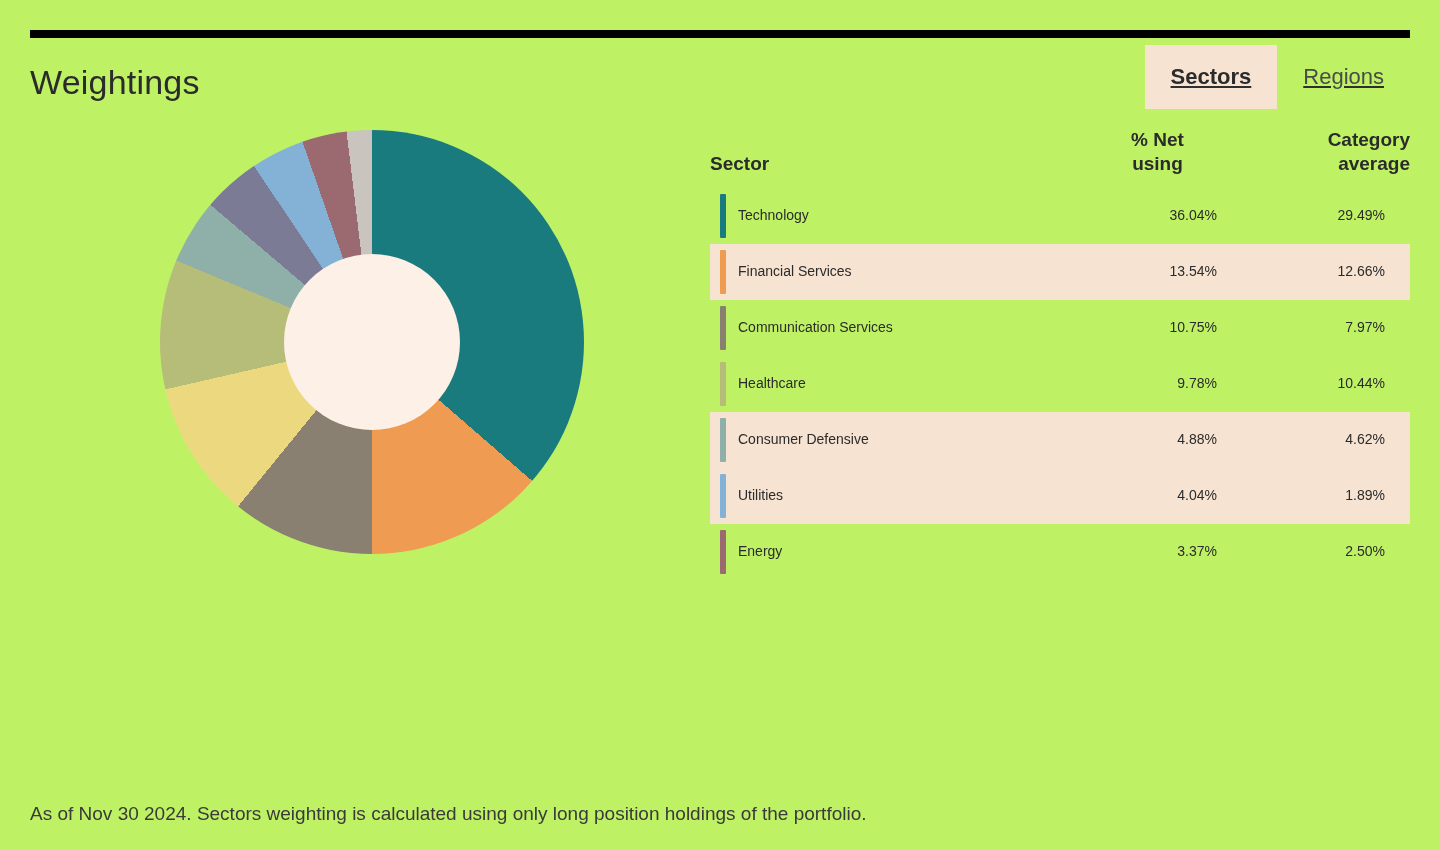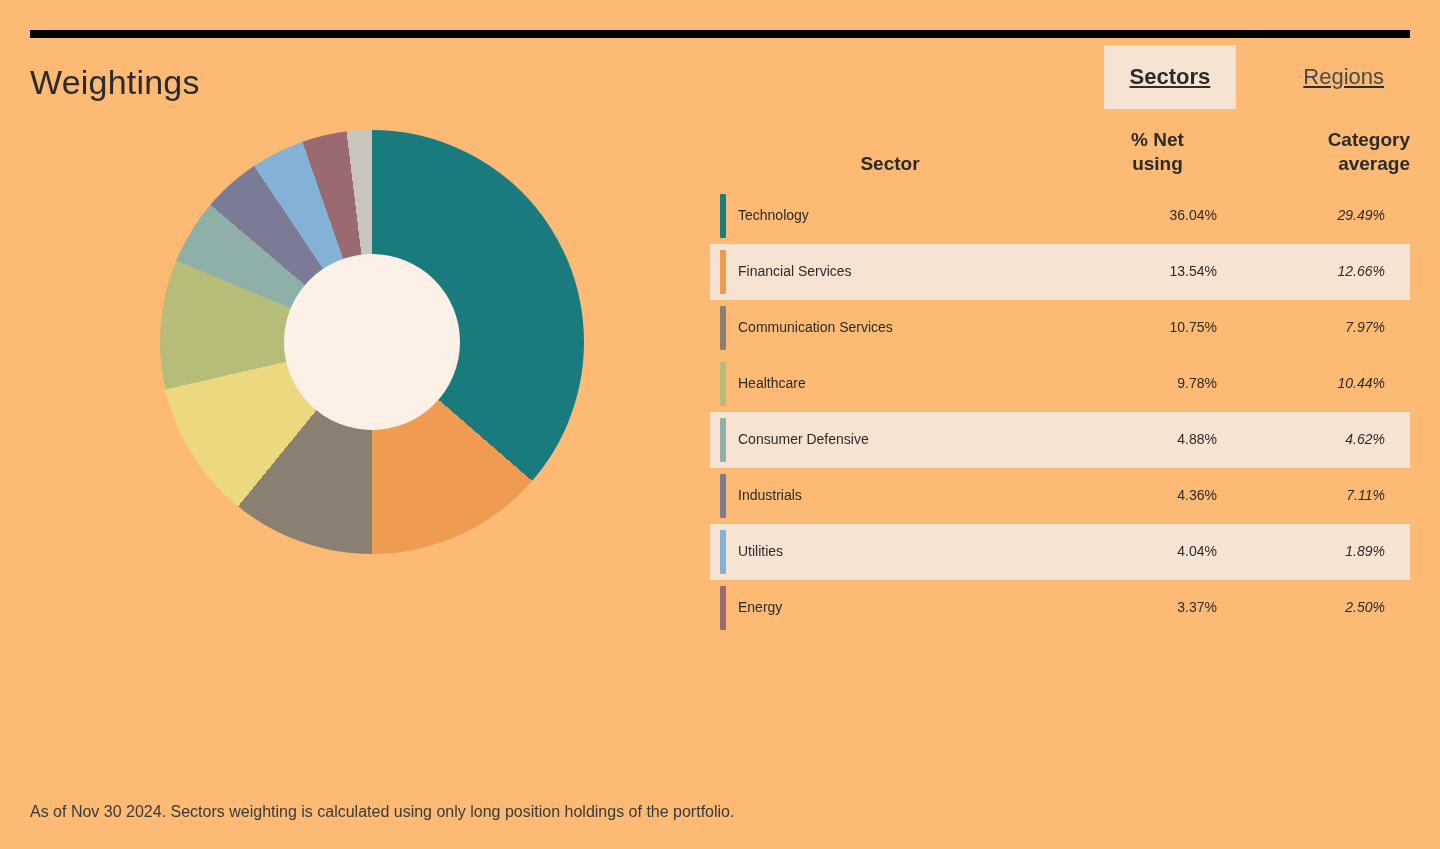--- a/index.html
+++ b/index.html
@@ -11,21 +11,21 @@
     height: 849px;
     background: #fdf0e6;
     font-family: "Liberation Sans", sans-serif;
     color: #2f2f2f;
     overflow: hidden;
   }
   .page {
     position: relative;
     width: 1440px;
     height: 849px;
-    background: #fdba74;
+    background: #bef264;
   }
   .top-rule {
     position: absolute;
     left: 30px;
     top: 30px;
     width: 1380px;
     height: 8px;
     background: #000000;
   }
   .title {
@@ -57,21 +57,20 @@
     cursor: pointer;
     user-select: none;
   }
   .tab.active {
     background: #f6e3d2;
     color: #2b2b2b;
   }
   .tab.inactive {
     color: #4a4a4a;
     font-weight: 400;
-    margin-left: 41px;
   }
 
   
   .chart-wrap {
     position: absolute;
     left: 160px;
     top: 130px;
     width: 424px;
     height: 424px;
   }
@@ -105,54 +104,54 @@
     table-layout: fixed;
   }
   table.weights th {
     font-size: 19px;
     font-weight: 700;
     color: #2b2b2b;
     vertical-align: bottom;
     padding: 0 0 12px 0;
     line-height: 1.25;
   }
-  th.c-sector { text-align: center; width: 360px; padding-left: 28px; }
+  th.c-sector { text-align: left; width: 360px; padding-left: 28px; }
   th.c-net { text-align: center; width: 175px; padding-right: 28px; }
   th.c-cat { text-align: right; width: 165px; padding-right: 25px; }
 
   table.weights td {
     font-size: 14px;
     color: #2b2b2b;
     line-height: 1.35;
     height: 54px;
   }
   td.c-sector {
     text-align: left;
     padding-left: 28px;
     position: relative;
   }
   td.c-net { text-align: right; padding-right: 28px; }
-  td.c-cat { text-align: right; padding-right: 25px; font-style: italic; }
+  td.c-cat { text-align: right; padding-right: 25px; }
 
   tr.row-alt td { background: #f6e3d2; }
 
   .swatch {
     position: absolute;
     left: 10px;
     top: 6px;
     bottom: 6px;
     width: 6px;
     border-radius: 1px;
   }
 
   .footnote {
     position: absolute;
     left: 30px;
     top: 803px;
-    font-size: 16px;
+    font-size: 19px;
     color: #3a3a3a;
   }
 </style>
 </head>
 <body>
 
 <div class="page">
 
   <div class="top-rule"></div>
 
@@ -202,25 +201,20 @@
           <tr>
             <td class="c-sector"><span class="swatch" style="background: rgb(181, 189, 120);"></span><span>Healthcare</span></td>
             <td class="c-net">9.78%</td>
             <td class="c-cat">10.44%</td>
           </tr>
           <tr class="row-alt">
             <td class="c-sector"><span class="swatch" style="background: rgb(143, 176, 168);"></span><span>Consumer Defensive</span></td>
             <td class="c-net">4.88%</td>
             <td class="c-cat">4.62%</td>
           </tr>
-          <tr>
-            <td class="c-sector"><span class="swatch" style="background: rgb(123, 123, 150);"></span><span>Industrials</span></td>
-            <td class="c-net">4.36%</td>
-            <td class="c-cat">7.11%</td>
-          </tr>
           <tr class="row-alt">
             <td class="c-sector"><span class="swatch" style="background: rgb(132, 178, 214);"></span><span>Utilities</span></td>
             <td class="c-net">4.04%</td>
             <td class="c-cat">1.89%</td>
           </tr>
           <tr>
             <td class="c-sector"><span class="swatch" style="background: rgb(154, 106, 112);"></span><span>Energy</span></td>
             <td class="c-net">3.37%</td>
             <td class="c-cat">2.50%</td>
           </tr>

